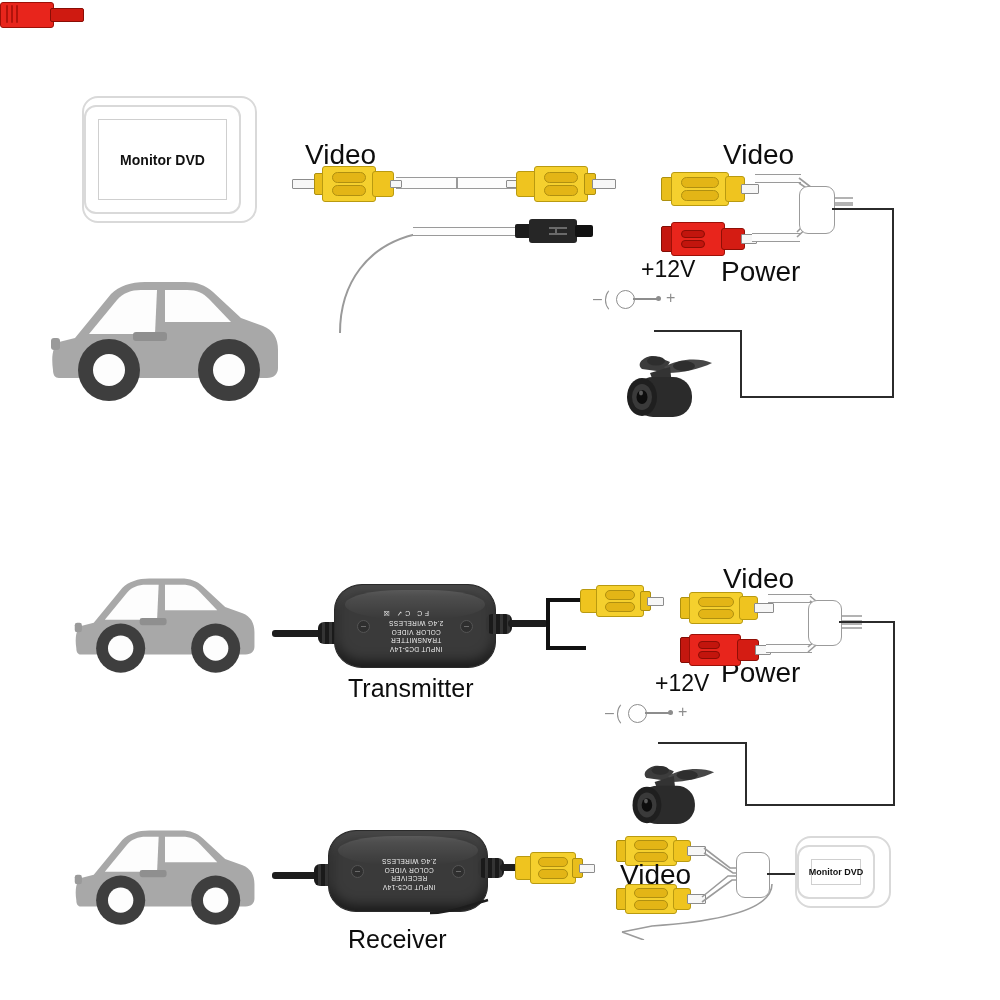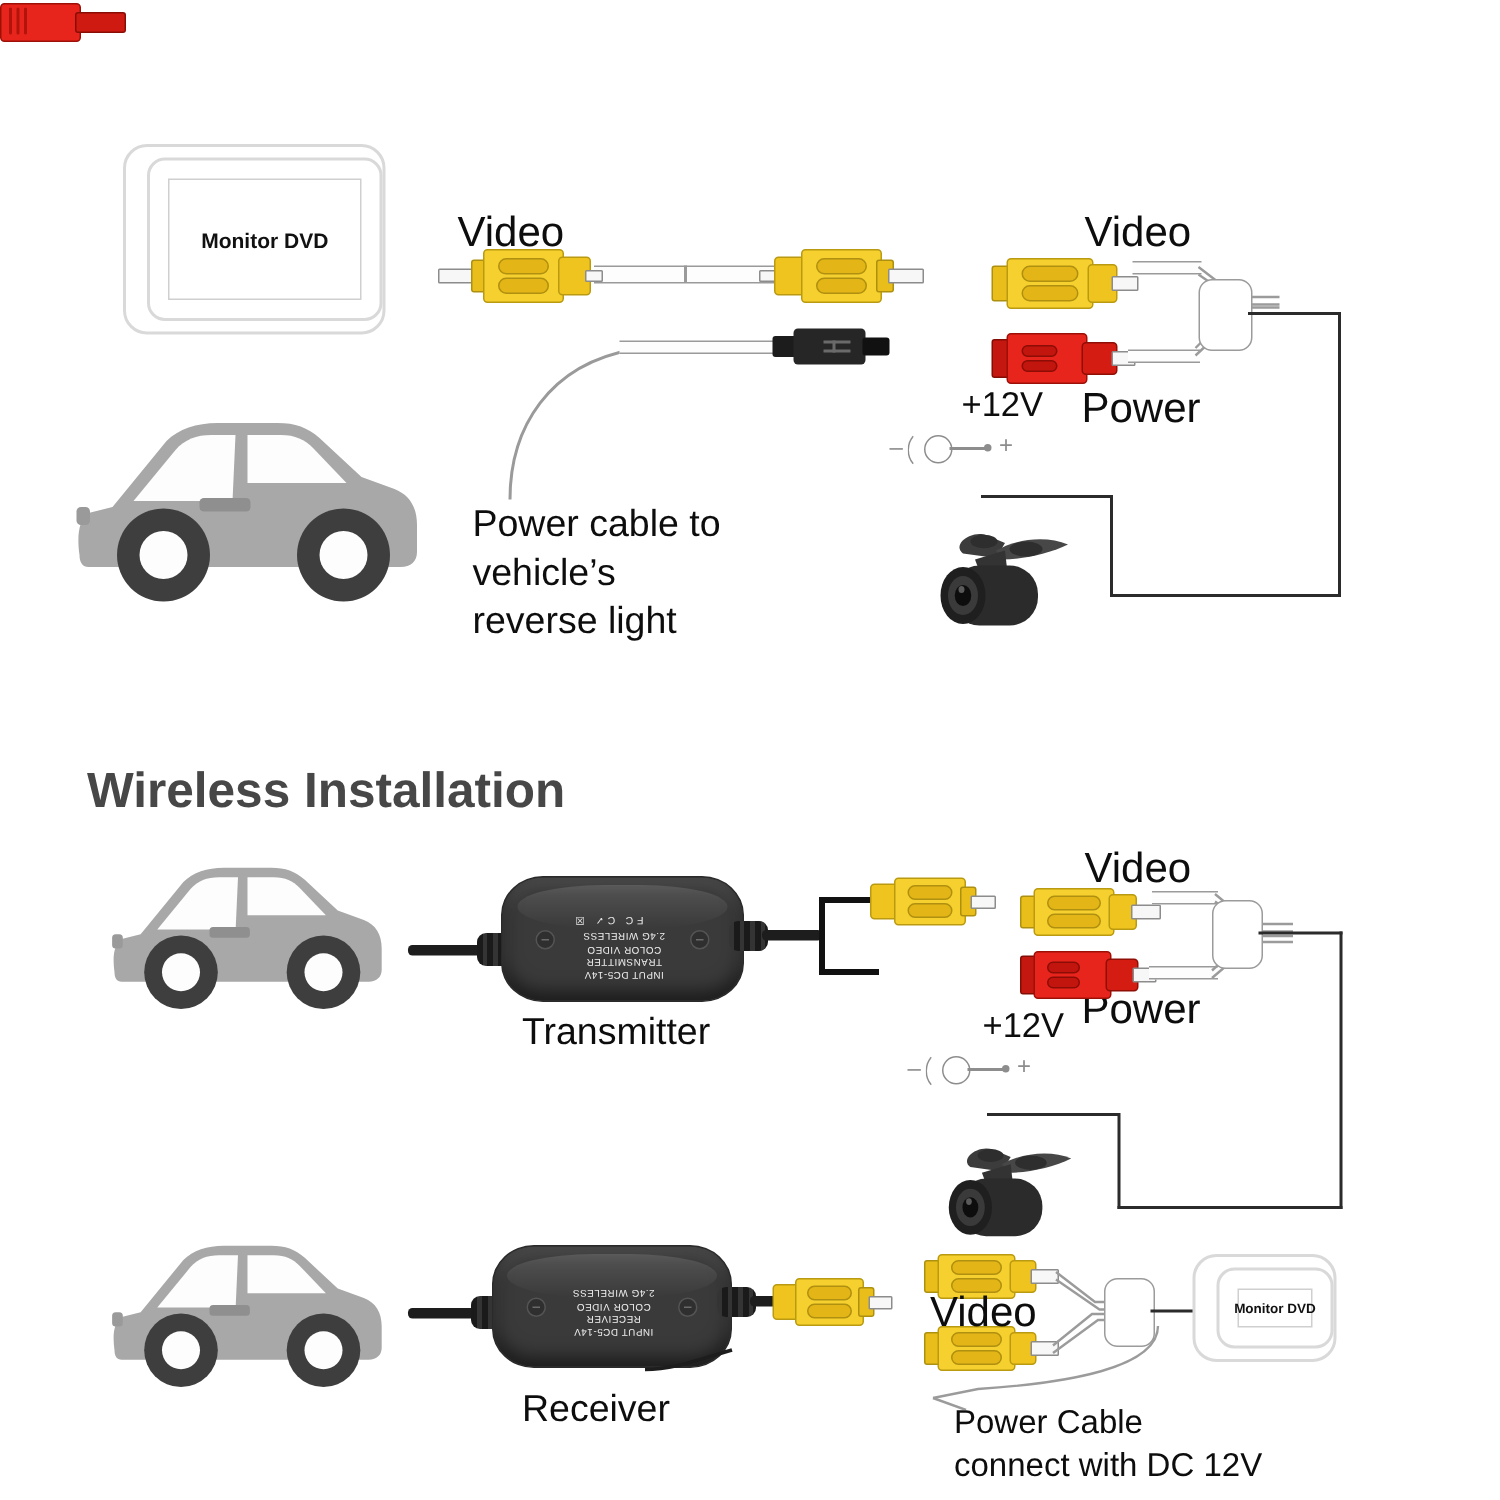--- a/index.html
+++ b/index.html
@@ -30,21 +30,21 @@
     line-height:1.18;
   }
   .label.multi{white-space:normal;line-height:1.3;}
 
   
   .monitor{
     border:2px solid #d9d9d9;
     border-radius:16px;
     background:#fff;
     box-sizing:border-box;
-    display:flex;align-items:center;justify-content:flex-end;
+    display:flex;align-items:center;justify-content:flex-start;
   }
   .monitor-inner{
     border:2px solid #d9d9d9;
     border-radius:12px;
     box-sizing:border-box;
     width:calc(100% - 14px);height:calc(100% - 14px);
     display:flex;align-items:center;justify-content:center;
   }
   .monitor-screen{
     border:1px solid #cfcfcf;
@@ -250,25 +250,20 @@
 
   <div class="blkconn" style="left:515px;top:219px;width:78px;height:24px;">
     <div class="b1" style="left:0px; top:5px;  width:16px;height:14px;"></div>
     <div class="b2" style="left:14px;top:0px;  width:48px;height:24px;"></div>
     <div class="grid" style="left:34px;top:8px; width:18px;height:1.5px;"></div>
     <div class="grid" style="left:34px;top:14px;width:18px;height:1.5px;"></div>
     <div class="grid" style="left:40px;top:8px; width:1.5px;height:8px;"></div>
     <div class="b3" style="left:60px;top:6px;  width:18px;height:12px;"></div>
   </div>
 
-  <div class="abs label multi" style="left:315px;top:333px;width:180px;font-size:25px;">
-    <div>Power cable to</div>
-    <div>vehicle’s</div>
-    <div>reverse light</div>
-  </div>
 
   <div class="car" style="left:45px;top:272px;">
     <svg width="240" height="135" viewBox="0 0 240 135">
       <path d="M8 98 C6 84,8 74,14 70 L30 66 L66 22 C74 14,86 10,100 10 L140 10 C152 10,160 13,168 20 L196 46 L218 54 C228 58,233 66,233 78 L233 96 C233 102,229 106,222 106 L14 106 C10 106,8 103,8 98 Z" fill="#a8a8a8"></path>
       <path d="M44 62 L72 28 C78 21,86 18,96 18 L112 18 L110 62 Z" fill="#fdfdfd"></path>
       <path d="M120 18 L142 18 C152 18,158 21,164 27 L186 50 L120 50 Z" fill="#fdfdfd"></path>
       <rect x="88" y="60" width="34" height="9" rx="3" fill="#8f8f8f"></rect>
       <circle cx="64" cy="98" r="31" fill="#3e3e3e"></circle>
       <circle cx="64" cy="98" r="16" fill="#fdfdfd"></circle>
       <circle cx="184" cy="98" r="31" fill="#3e3e3e"></circle>
@@ -333,21 +328,20 @@
       <ellipse cx="72" cy="21" rx="11" ry="5" fill="#2e2e2e"></ellipse>
       <path d="M38 28 L58 22 L60 40 L44 44 Z" fill="#333"></path>
       <rect x="22" y="32" width="58" height="40" rx="19" fill="#2b2b2b"></rect>
       <ellipse cx="30" cy="52" rx="15" ry="19" fill="#1f1f1f"></ellipse>
       <ellipse cx="30" cy="52" rx="10" ry="13" fill="#3a3a3a"></ellipse>
       <ellipse cx="30" cy="52" rx="5.5" ry="7" fill="#0d0d0d"></ellipse>
       <ellipse cx="29" cy="48" rx="2" ry="2.4" fill="#5a5a5a"></ellipse>
     </svg>
   </div>
 
-  <div class="abs section-title" style="left:58px;top:508px;">Wireless Installation</div>
 
   <div class="car" style="left:70px;top:570px;">
     <svg width="190" height="108" viewBox="0 0 240 135">
       <path d="M8 98 C6 84,8 74,14 70 L30 66 L66 22 C74 14,86 10,100 10 L140 10 C152 10,160 13,168 20 L196 46 L218 54 C228 58,233 66,233 78 L233 96 C233 102,229 106,222 106 L14 106 C10 106,8 103,8 98 Z" fill="#a8a8a8"></path>
       <path d="M44 62 L72 28 C78 21,86 18,96 18 L112 18 L110 62 Z" fill="#fdfdfd"></path>
       <path d="M120 18 L142 18 C152 18,158 21,164 27 L186 50 L120 50 Z" fill="#fdfdfd"></path>
       <rect x="88" y="60" width="34" height="9" rx="3" fill="#8f8f8f"></rect>
       <circle cx="64" cy="98" r="31" fill="#3e3e3e"></circle>
       <circle cx="64" cy="98" r="16" fill="#fdfdfd"></circle>
       <circle cx="184" cy="98" r="31" fill="#3e3e3e"></circle>
@@ -538,24 +532,20 @@
 
   <div class="junction" style="left:736px;top:852px;width:32px;height:44px;"></div>
 
   <div class="abs wire-h" style="left:767px;top:873px;width:32px;"></div>
 
   <svg class="abs" style="left:616px;top:878px;" width="160" height="62">
     <path d="M156 6 C156 34,96 44,36 48 L6 54" fill="none" stroke="#9b9b9b" stroke-width="1.6"></path>
     <path d="M6 54 L28 62" fill="none" stroke="#9b9b9b" stroke-width="1.6"></path>
   </svg>
 
-  <div class="abs label multi" style="left:636px;top:934px;width:230px;font-size:22px;">
-    <div>Power Cable</div>
-    <div>connect with DC 12V</div>
-  </div>
 
   <div class="abs monitor" style="left:795px;top:836px;width:96px;height:72px;">
     <div class="monitor-inner">
       <div class="monitor-screen">
         <span class="monitor-text" style="font-size:9px;">Monitor DVD</span>
       </div>
     </div>
   </div>
 
 </div>

